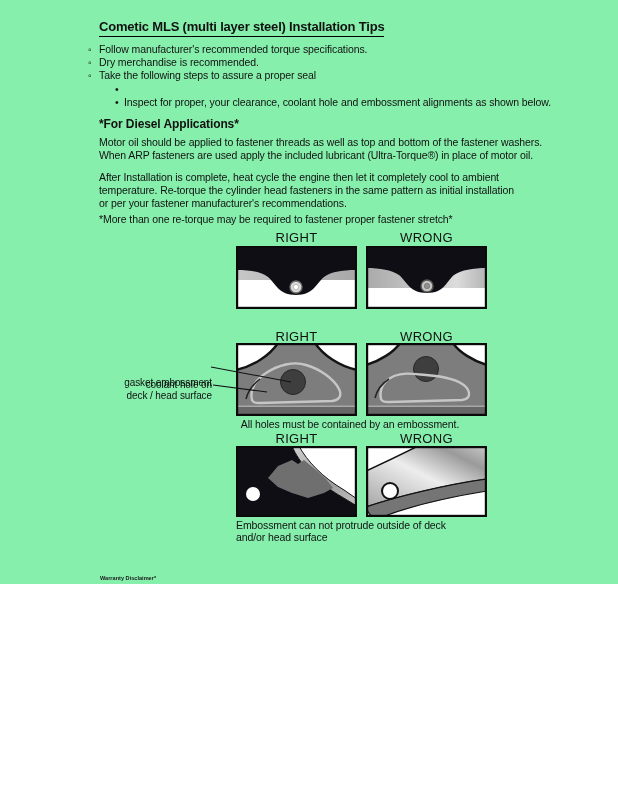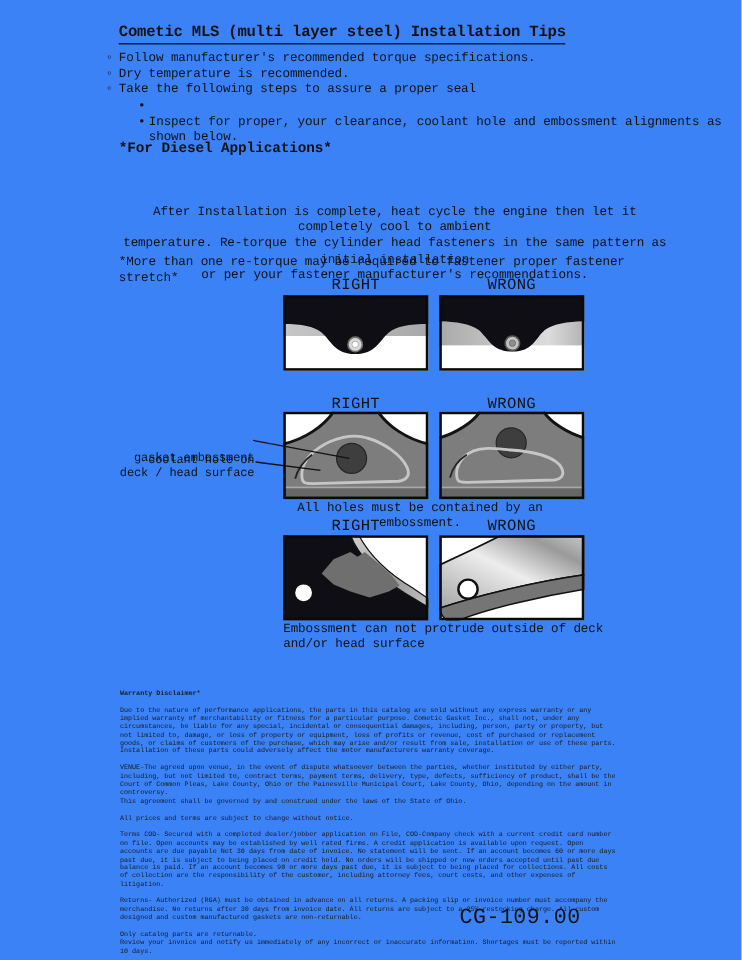--- a/index.html
+++ b/index.html
@@ -1,33 +1,33 @@
 <!DOCTYPE html>
 <html><head>
 <meta charset="utf-8">
 <style>
   html,body{margin:0;padding:0;background:#ffffff;}
   .page{
-    position:relative;width:618px;height:800px;background:#3b82f6;overflow:hidden;
-    font-family:Liberation Mono, monospace;color:#111;
+    position:relative;width:618px;height:584px;background:#86efac;overflow:hidden;
+    font-family:Liberation Sans, sans-serif;color:#111;
   }
   .abs{position:absolute;}
   .title{
     left:99px;top:19px;font-size:13px;font-weight:bold;letter-spacing:-0.2px;
     border-bottom:1.6px solid #000;padding-bottom:2px;white-space:nowrap;
   }
   .tips{left:88px;top:43px;font-size:10.5px;line-height:13.2px;letter-spacing:-0.1px;}
   .tip{display:flex;}
   .tip .bm{width:11px;flex:0 0 11px;}
   .tip.l2{margin-left:27px;}
   .tip.l2 .bm{width:9px;flex:0 0 9px;}
   .h2{left:99px;top:117px;font-size:12px;font-weight:bold;letter-spacing:-0.1px;}
   .para{left:99px;font-size:10.5px;line-height:13.2px;letter-spacing:-0.1px;white-space:pre-line;width:460px;}
   .p1{top:136px;}
-  .p2{top:171px;text-align:center;}
+  .p2{top:171px;}
   .p3{top:213px;}
   .rw-label{width:121px;text-align:center;font-size:13px;letter-spacing:0.3px;}
   .dbox{width:121px;}
   .dbox svg{display:block;}
   .caption{font-size:10.5px;letter-spacing:-0.1px;line-height:12px;white-space:pre-line;}
   .annot{width:113px;text-align:right;font-size:10px;line-height:11px;white-space:pre-line;letter-spacing:-0.1px;}
   .leaders{pointer-events:none;}
   .fineprint{left:100px;top:575px;width:414px;font-size:5.6px;line-height:6.9px;letter-spacing:0;color:#1a1a1a;}
   .fineprint .fp-h{font-weight:bold;margin:0 0 7px 0;}
   .fineprint p{margin:0 0 7px 0;white-space:pre-line;}
@@ -40,36 +40,38 @@
 
   <div class="abs title">Cometic MLS (multi layer steel) Installation Tips</div>
 
   <div class="abs tips">
     <div class="tip l1">
         <span class="bm">◦</span>
         <span>Follow manufacturer's recommended torque specifications.</span>
       </div>
     <div class="tip l1">
         <span class="bm">◦</span>
-        <span>Dry temperature is recommended.</span>
+        <span>Dry merchandise is recommended.</span>
       </div>
     <div class="tip l1">
         <span class="bm">◦</span>
         <span>Take the following steps to assure a proper seal</span>
       </div>
     <div class="tip l2">
         <span class="bm">•</span>
       </div>
     <div class="tip l2">
         <span class="bm">•</span>
         <span>Inspect for proper, your clearance, coolant hole and embossment alignments as shown below.</span>
       </div>
   </div>
 
   <div class="abs h2">*For Diesel Applications*</div>
+  <div class="abs para p1">Motor oil should be applied to fastener threads as well as top and bottom of the fastener washers.
+When ARP fasteners are used apply the included lubricant (Ultra-Torque®) in place of motor oil.</div>
   <div class="abs para p2">After Installation is complete, heat cycle the engine then let it completely cool to ambient
 temperature. Re-torque the cylinder head fasteners in the same pattern as initial installation
 or per your fastener manufacturer's recommendations.</div>
   <div class="abs para p3">*More than one re-torque may be required to fastener proper fastener stretch*</div>
 
   <div class="abs rw-label" style="left:236px;top:230px;">RIGHT</div>
   <div class="abs rw-label" style="left:366px;top:230px;">WRONG</div>
 
   <div class="abs dbox" style="left:236px;top:246px;">
     <svg width="121" height="63" viewBox="0 0 121 63">

